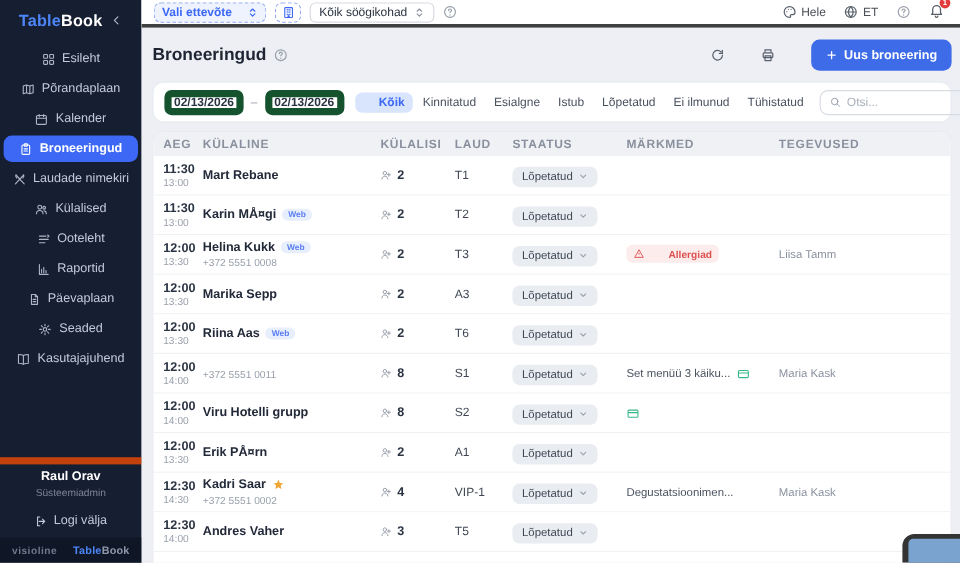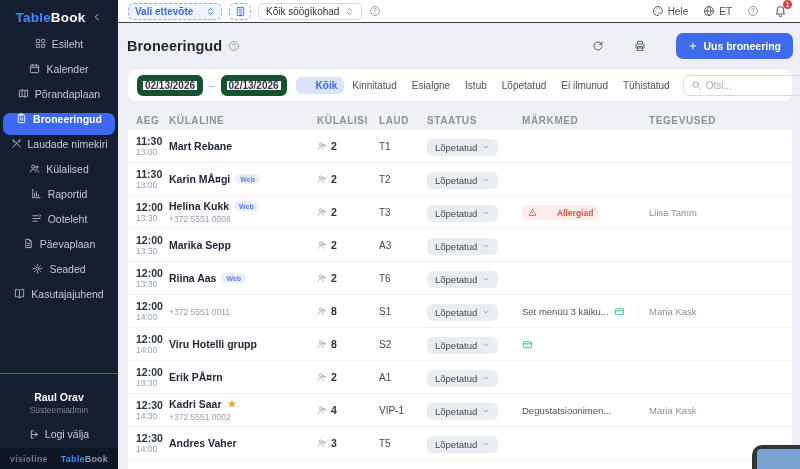--- a/index.html
+++ b/index.html
@@ -11,36 +11,36 @@
 
   .app { display:flex; width:800px; height:469px; position:relative; overflow:hidden; }
 
   
   .sidebar { width:118px; min-width:118px; background:#161e31; color:#c3cada; display:flex; flex-direction:column; font-size:10.5px; }
   .logo-row { display:flex; align-items:center; justify-content:center; gap:7px; height:34px; padding:0 4px; }
   .logo { font-weight:bold; font-size:13.5px; letter-spacing:.2px; cursor:pointer; white-space:nowrap; }
   .logo-table { color:#4d86f8; } .logo-book { color:#ffffff; }
   .collapse { color:#aeb6c6; font-size:10px; cursor:pointer; }
   .nav { display:flex; flex-direction:column; gap:3px; padding:4px 3px 0; }
-  .nav-item { display:flex; align-items:flex-start; justify-content:center; gap:6px; height:22px; border-radius:7px; cursor:pointer; color:#c3cada; white-space:nowrap; }
+  .nav-item { display:flex; align-items:center; justify-content:center; gap:6px; height:22px; border-radius:7px; cursor:pointer; color:#c3cada; white-space:nowrap; }
   .nav-item .ic { font-size:11px; color:#aeb6c6; }
   .nav-item.active { background:#3d68f5; color:#fff; font-weight:600; }
   .nav-item.active .ic { color:#fff; }
-  .sidebar-bottom { margin-top:auto; border-top:1px solid #c2410c; padding:17px 4px 8px; text-align:center; }
+  .sidebar-bottom { margin-top:auto; border-top:6px solid #c2410c; padding:4px 4px 8px; text-align:center; }
   .user-name { color:#fff; font-weight:700; font-size:10.5px; }
   .user-role { color:#7d8596; font-size:8.5px; margin-top:2px; }
   .logout { display:flex; align-items:center; justify-content:center; gap:5px; margin-top:13px; color:#c3cada; cursor:pointer; font-size:10.5px; }
   .logout .ic { font-size:11px; }
   .sidebar-footer { height:21px; background:#0f1626; display:flex; align-items:center; justify-content:space-between; padding:0 10px; font-size:8.5px; font-weight:700; }
   .footer-visioline { color:#707a8c; letter-spacing:.4px; }
   .footer-brand .logo-book { color:#8d97aa; }
 
   
   .main { flex:1; display:flex; flex-direction:column; min-width:0; background:#edeff4; }
-  .topbar { height:23px; background:#fff; border-bottom:1px solid #404040; display:flex; align-items:center; padding:0 13px 0 10px; gap:7px; flex:none; }
+  .topbar { height:23px; background:#fff; border-bottom:3px solid #404040; display:flex; align-items:center; padding:0 13px 0 10px; gap:7px; flex:none; }
   .select-dashed { display:flex; align-items:center; justify-content:space-between; width:94px; height:17px; border:1px dashed #93aaf2; background:#eef3fe; color:#3d68f5; border-radius:6px; padding:0 6px; font-size:10px; font-weight:600; cursor:pointer; }
   .icon-box-dashed { width:22px; height:17px; border:1px dashed #93aaf2; border-radius:6px; display:flex; align-items:center; justify-content:center; color:#3d68f5; cursor:pointer; background:#fff; font-size:11px; }
   .select-solid { display:flex; align-items:center; gap:6px; height:17px; border:1px solid #d7dbe2; border-radius:5px; padding:0 7px; font-size:10px; color:#2a3342; cursor:pointer; background:#fff; }
   .updown { color:#8a919e; font-size:9px; }
   .help-circle { color:#98a0ab; font-size:12px; cursor:pointer; }
   .topbar-right { margin-left:auto; display:flex; align-items:center; gap:15px; color:#4a4f58; font-size:10px; }
   .topbar-item { display:flex; align-items:center; gap:4px; cursor:pointer; }
   .topbar-item .ic { font-size:12px; color:#5a616c; }
   .bell-wrap { position:relative; cursor:pointer; }
   .badge { position:absolute; top:-4px; right:-5px; background:#e23b3b; color:#fff; font-size:6.5px; min-width:9px; height:9px; border-radius:5px; display:flex; align-items:center; justify-content:center; font-weight:700; padding:0 1px; }
@@ -111,35 +111,35 @@
               <rect x="3" y="3" width="7" height="7" rx="1.5"></rect>
               <rect x="14" y="3" width="7" height="7" rx="1.5"></rect>
               <rect x="3" y="14" width="7" height="7" rx="1.5"></rect>
               <rect x="14" y="14" width="7" height="7" rx="1.5"></rect>
             </svg>
           </span>
           <span class="nav-label">Esileht</span>
         </div>
         <div class="nav-item">
           <span class="ic">
+            <svg viewBox="0 0 24 24" fill="none" stroke="currentColor" stroke-width="2" stroke-linejoin="round">
+              <path d="M9 4 3 6v14l6-2 6 2 6-2V4l-6 2-6-2z"></path>
+              <path d="M9 4v14M15 6v14"></path>
+            </svg>
+          </span>
+          <span class="nav-label">Põrandaplaan</span>
+        </div>
+        <div class="nav-item">
+          <span class="ic">
             <svg viewBox="0 0 24 24" fill="none" stroke="currentColor" stroke-width="2" stroke-linecap="round">
               <rect x="3" y="5" width="18" height="16" rx="2"></rect>
               <path d="M3 10h18M8 3v4M16 3v4"></path>
             </svg>
           </span>
           <span class="nav-label">Kalender</span>
-        </div>
-        <div class="nav-item">
-          <span class="ic">
-            <svg viewBox="0 0 24 24" fill="none" stroke="currentColor" stroke-width="2" stroke-linejoin="round">
-              <path d="M9 4 3 6v14l6-2 6 2 6-2V4l-6 2-6-2z"></path>
-              <path d="M9 4v14M15 6v14"></path>
-            </svg>
-          </span>
-          <span class="nav-label">Põrandaplaan</span>
         </div>
         <div class="nav-item active">
           <span class="ic">
             <svg viewBox="0 0 24 24" fill="none" stroke="currentColor" stroke-width="2" stroke-linecap="round" stroke-linejoin="round">
               <rect x="5" y="4" width="14" height="17" rx="2"></rect>
               <rect x="9" y="2" width="6" height="4" rx="1"></rect>
               <path d="M9 11h6M9 15h6"></path>
             </svg>
           </span>
           <span class="nav-label">Broneeringud</span>
@@ -159,35 +159,35 @@
               <circle cx="9" cy="8" r="3.5"></circle>
               <path d="M3 20c0-3.3 2.7-6 6-6s6 2.7 6 6"></path>
               <circle cx="17" cy="9" r="2.5"></circle>
               <path d="M16.5 14.5c2.8.3 4.5 2.6 4.5 5.5"></path>
             </svg>
           </span>
           <span class="nav-label">Külalised</span>
         </div>
         <div class="nav-item">
           <span class="ic">
+            <svg viewBox="0 0 24 24" fill="none" stroke="currentColor" stroke-width="2" stroke-linecap="round" stroke-linejoin="round">
+              <path d="M4 6h12M4 12h16M4 18h10"></path>
+              <path d="M19 4l2.5 2L19 8"></path>
+            </svg>
+          </span>
+          <span class="nav-label">Ooteleht</span>
+        </div>
+        <div class="nav-item">
+          <span class="ic">
             <svg viewBox="0 0 24 24" fill="none" stroke="currentColor" stroke-width="2" stroke-linecap="round">
               <path d="M4 21h16M4 21V3"></path>
               <path d="M8 18v-6M12 18V8M16 18v-4"></path>
             </svg>
           </span>
           <span class="nav-label">Raportid</span>
-        </div>
-        <div class="nav-item">
-          <span class="ic">
-            <svg viewBox="0 0 24 24" fill="none" stroke="currentColor" stroke-width="2" stroke-linecap="round" stroke-linejoin="round">
-              <path d="M4 6h12M4 12h16M4 18h10"></path>
-              <path d="M19 4l2.5 2L19 8"></path>
-            </svg>
-          </span>
-          <span class="nav-label">Ooteleht</span>
         </div>
         <div class="nav-item">
           <span class="ic">
             <svg viewBox="0 0 24 24" fill="none" stroke="currentColor" stroke-width="2" stroke-linecap="round" stroke-linejoin="round">
               <path d="M7 3h7l4 4v14H7z"></path>
               <path d="M14 3v4h4M10 12h5M10 16h5"></path>
             </svg>
           </span>
           <span class="nav-label">Päevaplaan</span>
         </div>

